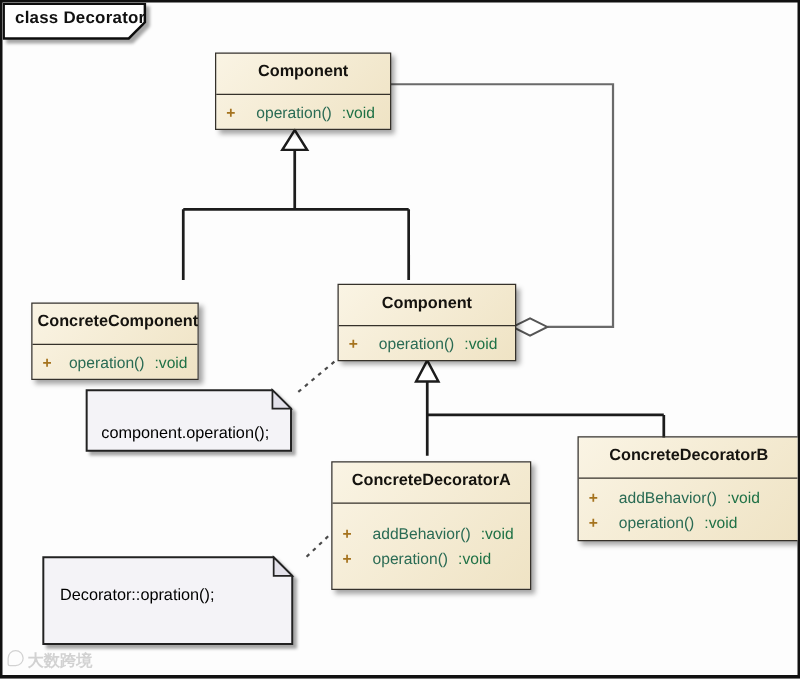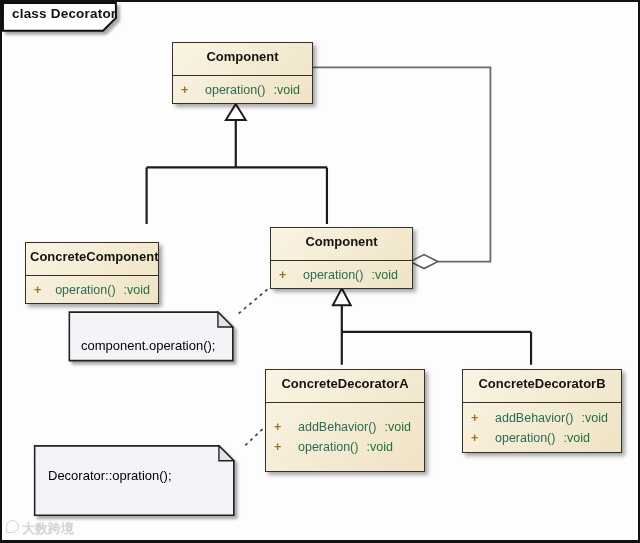--- a/index.html
+++ b/index.html
@@ -130,21 +130,21 @@
         <span class="mt">:void</span>
       </div>
       <div class="mrow">
         <span class="vis">+</span>
         <span class="mn">operation()</span>
         <span class="mt">:void</span>
       </div>
     </div>
   </div>
 
-  <div class="cls" style="left:460px;top:367px;width:160px;height:84px">
+  <div class="cls" style="left:460px;top:347px;width:178px;height:84px">
     <div class="cls-h">ConcreteDecoratorB</div>
     <div class="cls-b">
       <div class="mrow">
         <span class="vis">+</span>
         <span class="mn">addBehavior()</span>
         <span class="mt">:void</span>
       </div>
       <div class="mrow">
         <span class="vis">+</span>
         <span class="mn">operation()</span>

